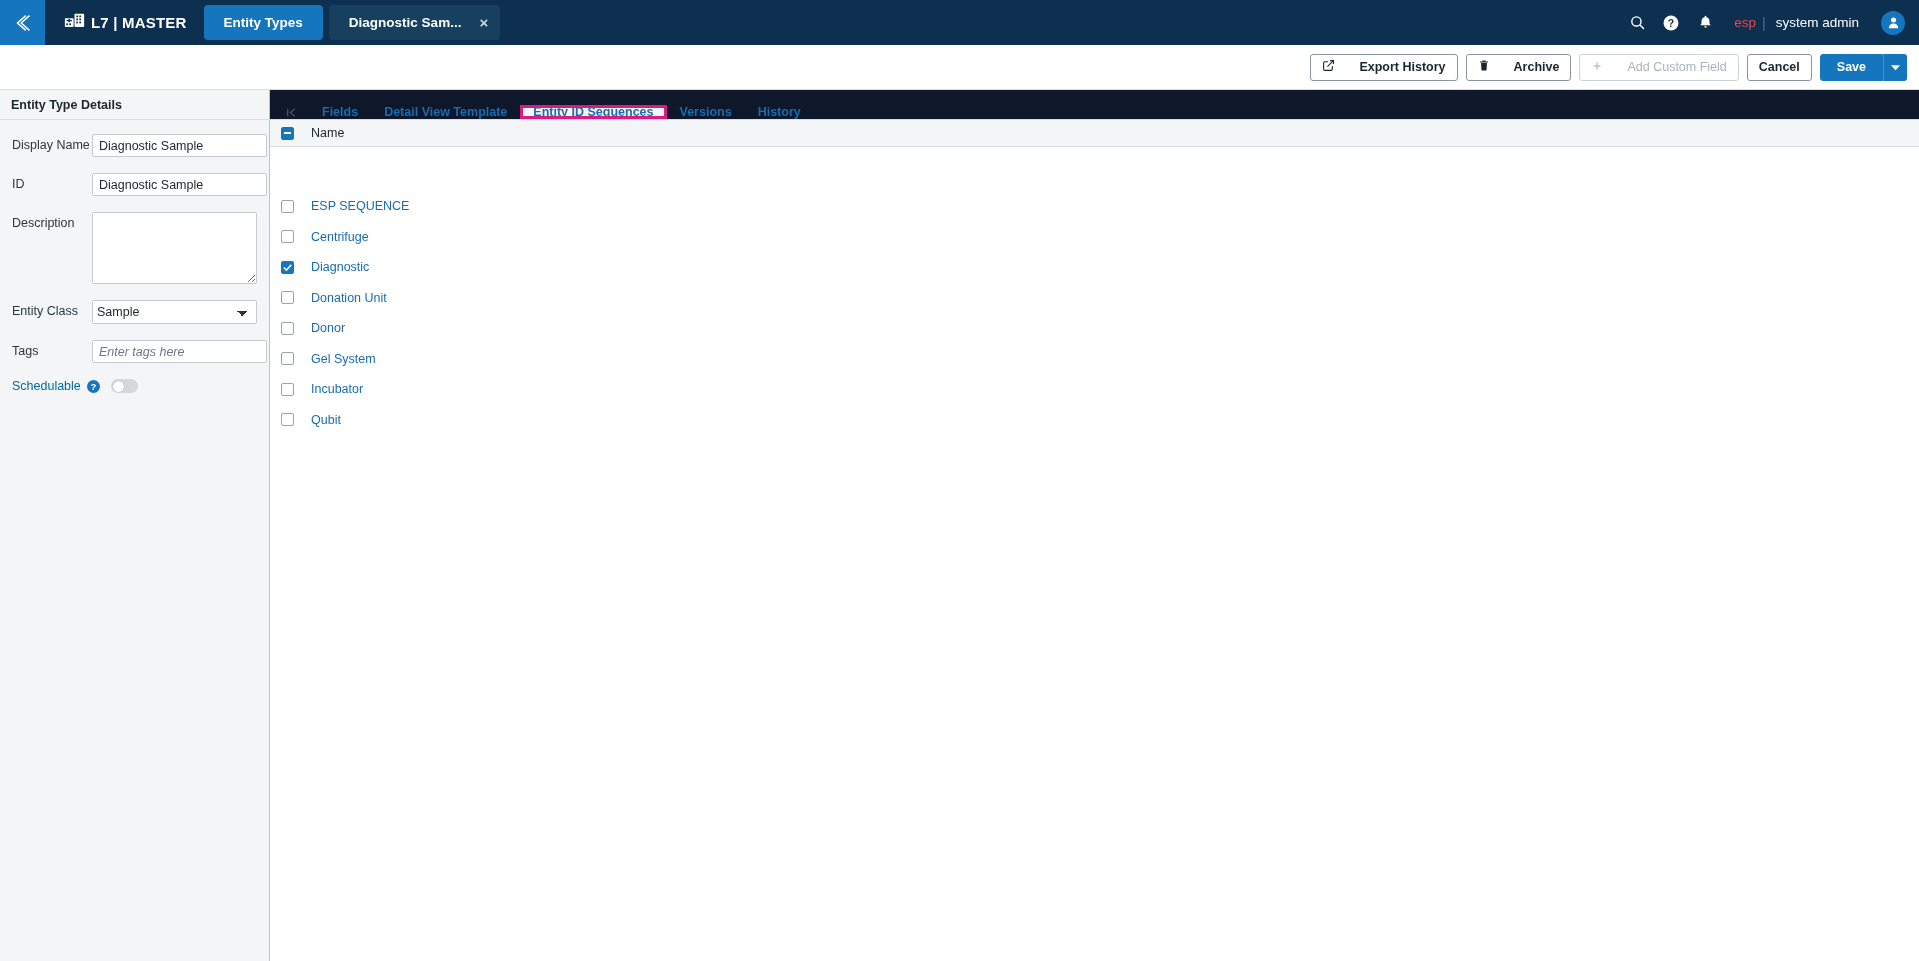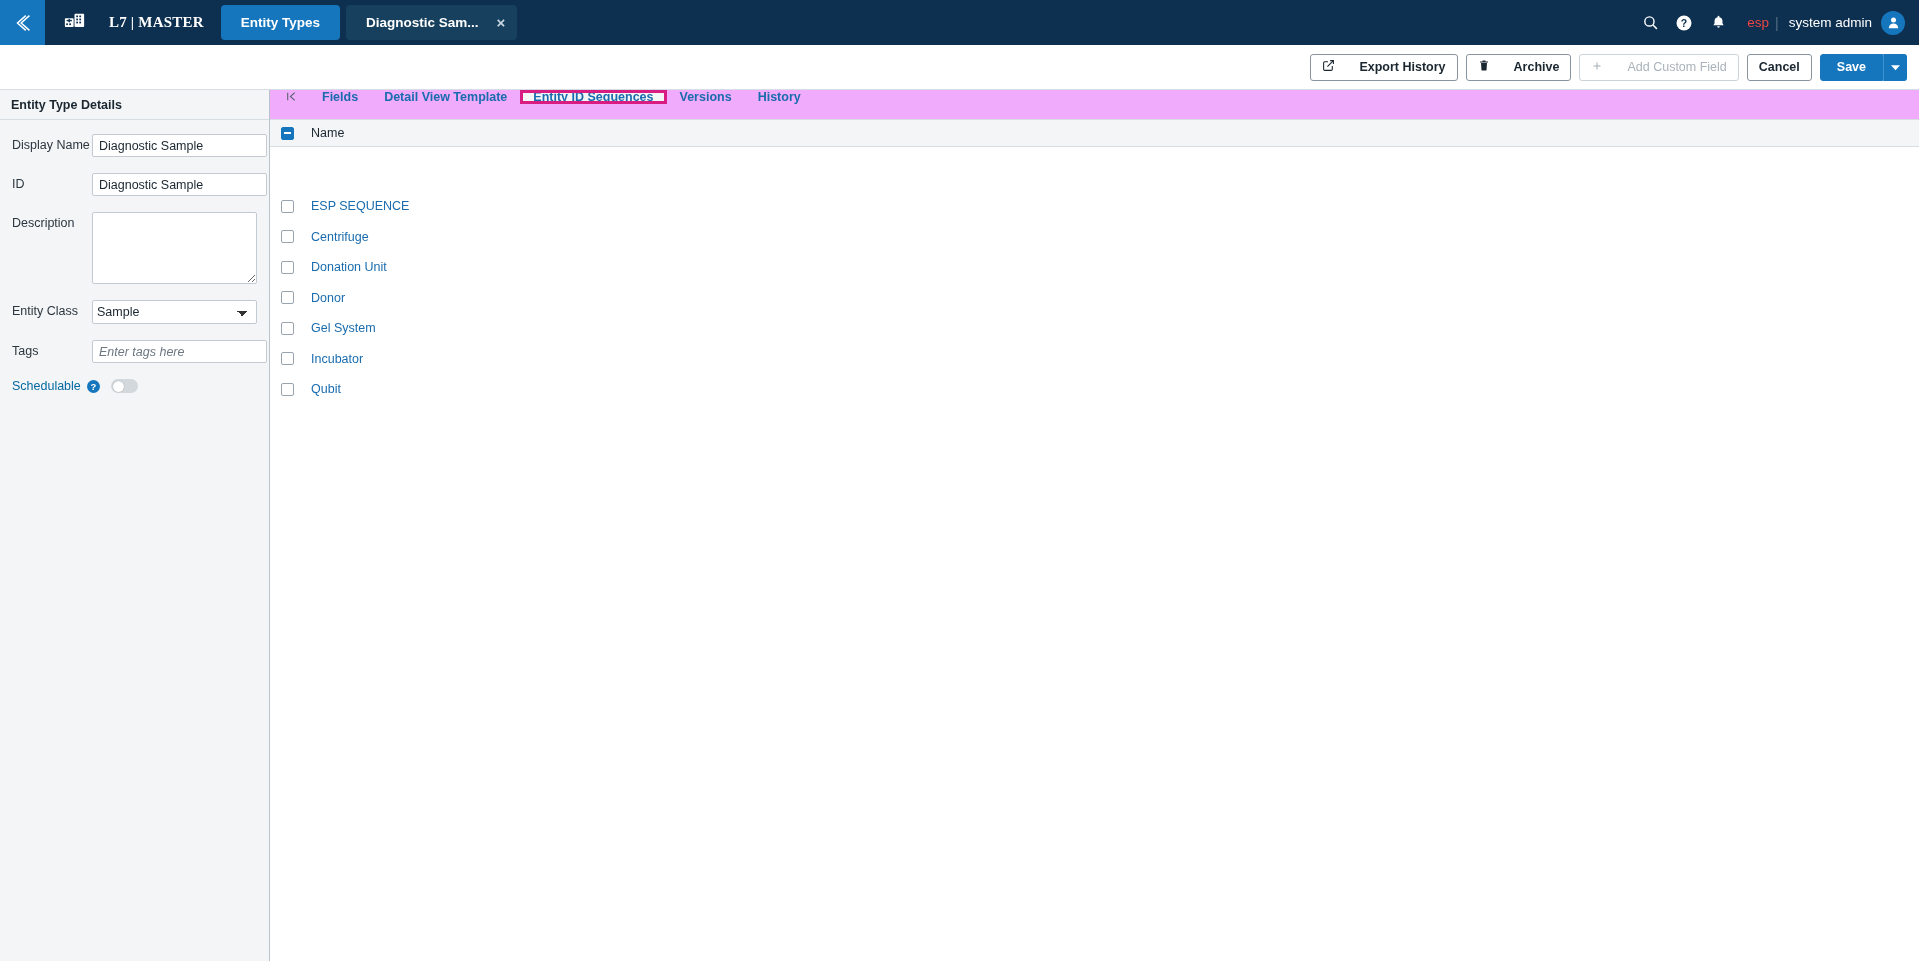--- a/index.html
+++ b/index.html
@@ -26,24 +26,23 @@
     align-items: center;
     justify-content: center;
     cursor: pointer;
     flex: 0 0 45px;
   }
   .back-btn svg { display:block; }
 
   .brand {
     display: flex;
     align-items: center;
-    gap: 24px;
+    gap: 6px;
     padding: 0 14px 0 18px;
     flex: 0 0 auto;
-    font-family: Liberation Serif, serif;
   }
   .brand-logo {
     width: 22px; height: 22px;
     display:flex; align-items:center; justify-content:center;
   }
   .brand-text {
     color: #ffffff;
     font-size: 15px;
     font-weight: bold;
     letter-spacing: 0.2px;
@@ -93,21 +92,21 @@
   .org-sep {
     color: #5b7near;
     color: #587align;
     color: #546e84;
     font-size: 14px;
     padding-right: 10px;
   }
   .user-name {
     color: #ffffff;
     font-size: 13.5px;
-    padding-right: 9px;
+    padding-right: 22px;
     white-space: nowrap;
   }
   .avatar {
     width: 24px; height: 24px;
     border-radius: 50%;
     background: #1676bd;
     display: flex; align-items: center; justify-content: center;
     cursor: pointer;
   }
 
@@ -301,24 +300,24 @@
   
   .content {
     flex: 1 1 auto;
     display: flex;
     flex-direction: column;
     background: #ffffff;
     min-width: 0;
   }
   .tabstrip {
     height: 30px;
-    background: #f0abfc;
+    background: #0f172a;
     border-bottom: 1px solid #d6dde3;
     display: flex;
-    align-items: flex-start;
+    align-items: flex-end;
     padding-left: 4px;
   }
   .tab {
     display: flex;
     align-items: center;
     padding: 0 13px;
     font-size: 12.5px;
     font-weight: bold;
     color: #1a6cae;
     cursor: pointer;
@@ -612,20 +611,28 @@
         <span class="rowlabel">ESP SEQUENCE</span>
       </div>
 
       <div class="grid-row">
         <span class="cb">
           
         </span>
         <span class="rowlabel">Centrifuge</span>
       </div>
 
+      <div class="grid-row">
+        <span class="cb checked">
+          <svg class="mark" width="9" height="9" viewBox="0 0 12 12">
+              <polyline points="1,6 4.5,9.5 11,2.5" fill="none" stroke="#ffffff" stroke-width="2"></polyline>
+            </svg>
+        </span>
+        <span class="rowlabel">Diagnostic</span>
+      </div>
 
       <div class="grid-row">
         <span class="cb">
           
         </span>
         <span class="rowlabel">Donation Unit</span>
       </div>
 
       <div class="grid-row">
         <span class="cb">

